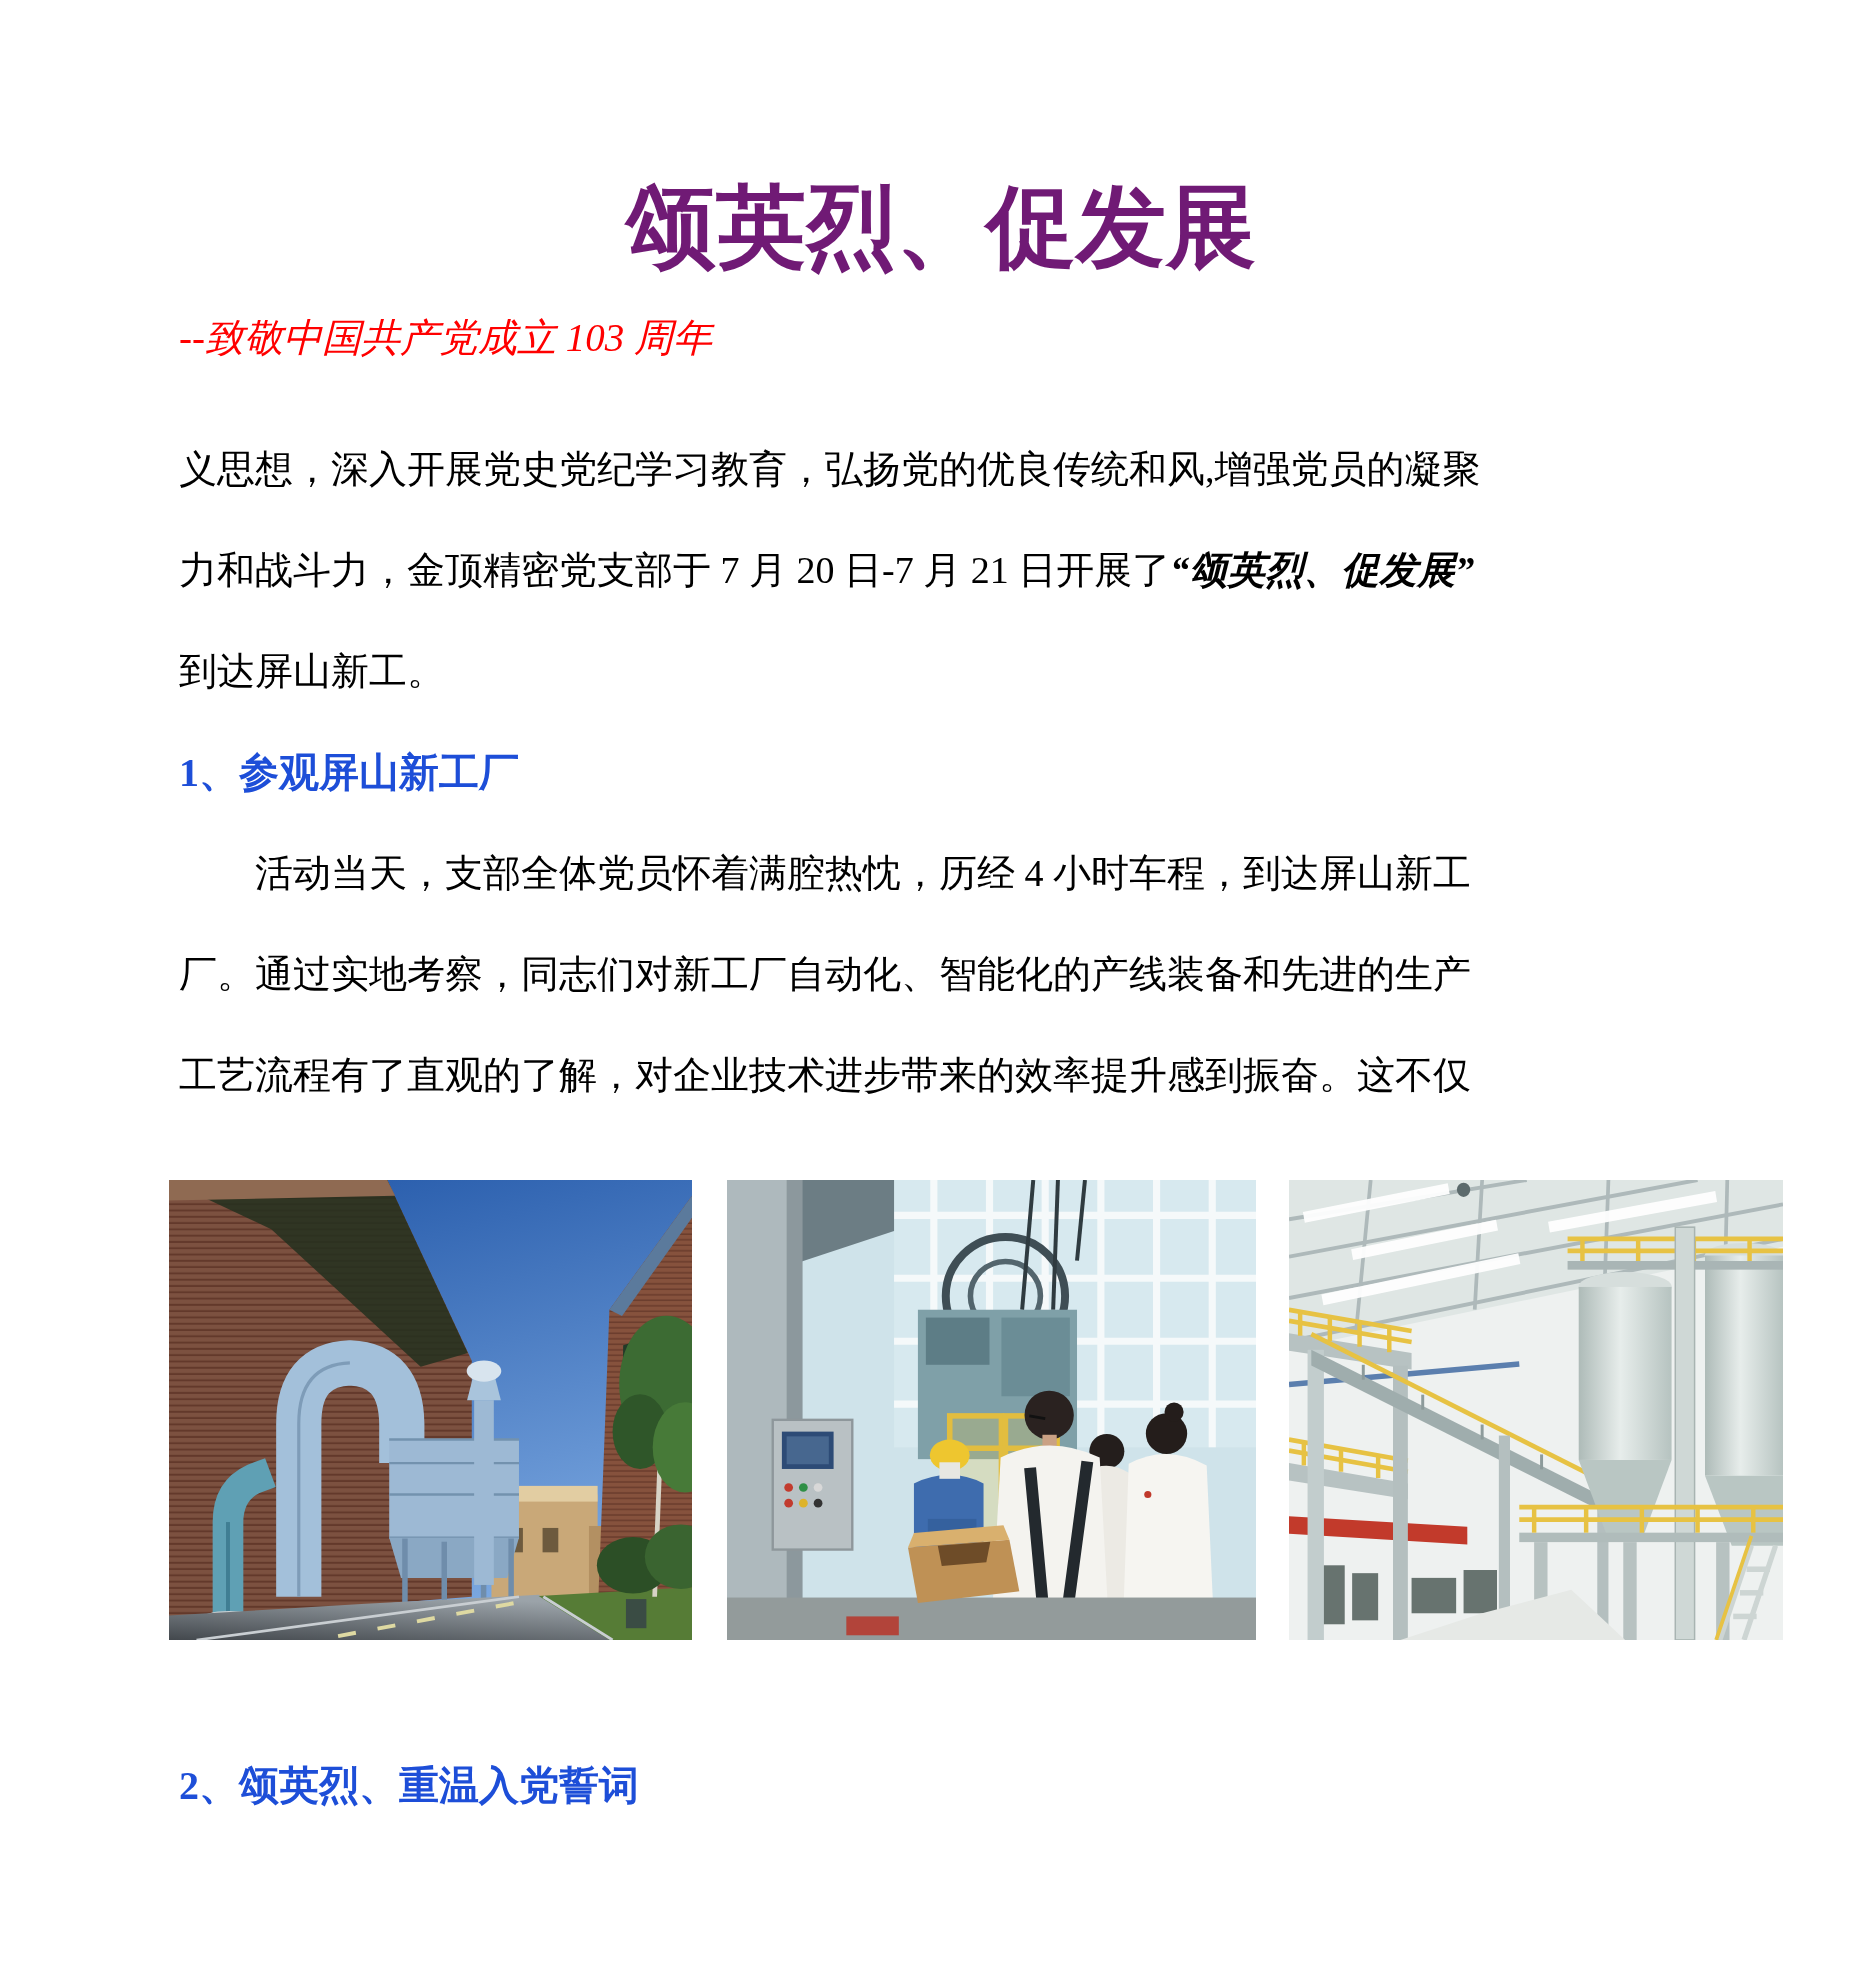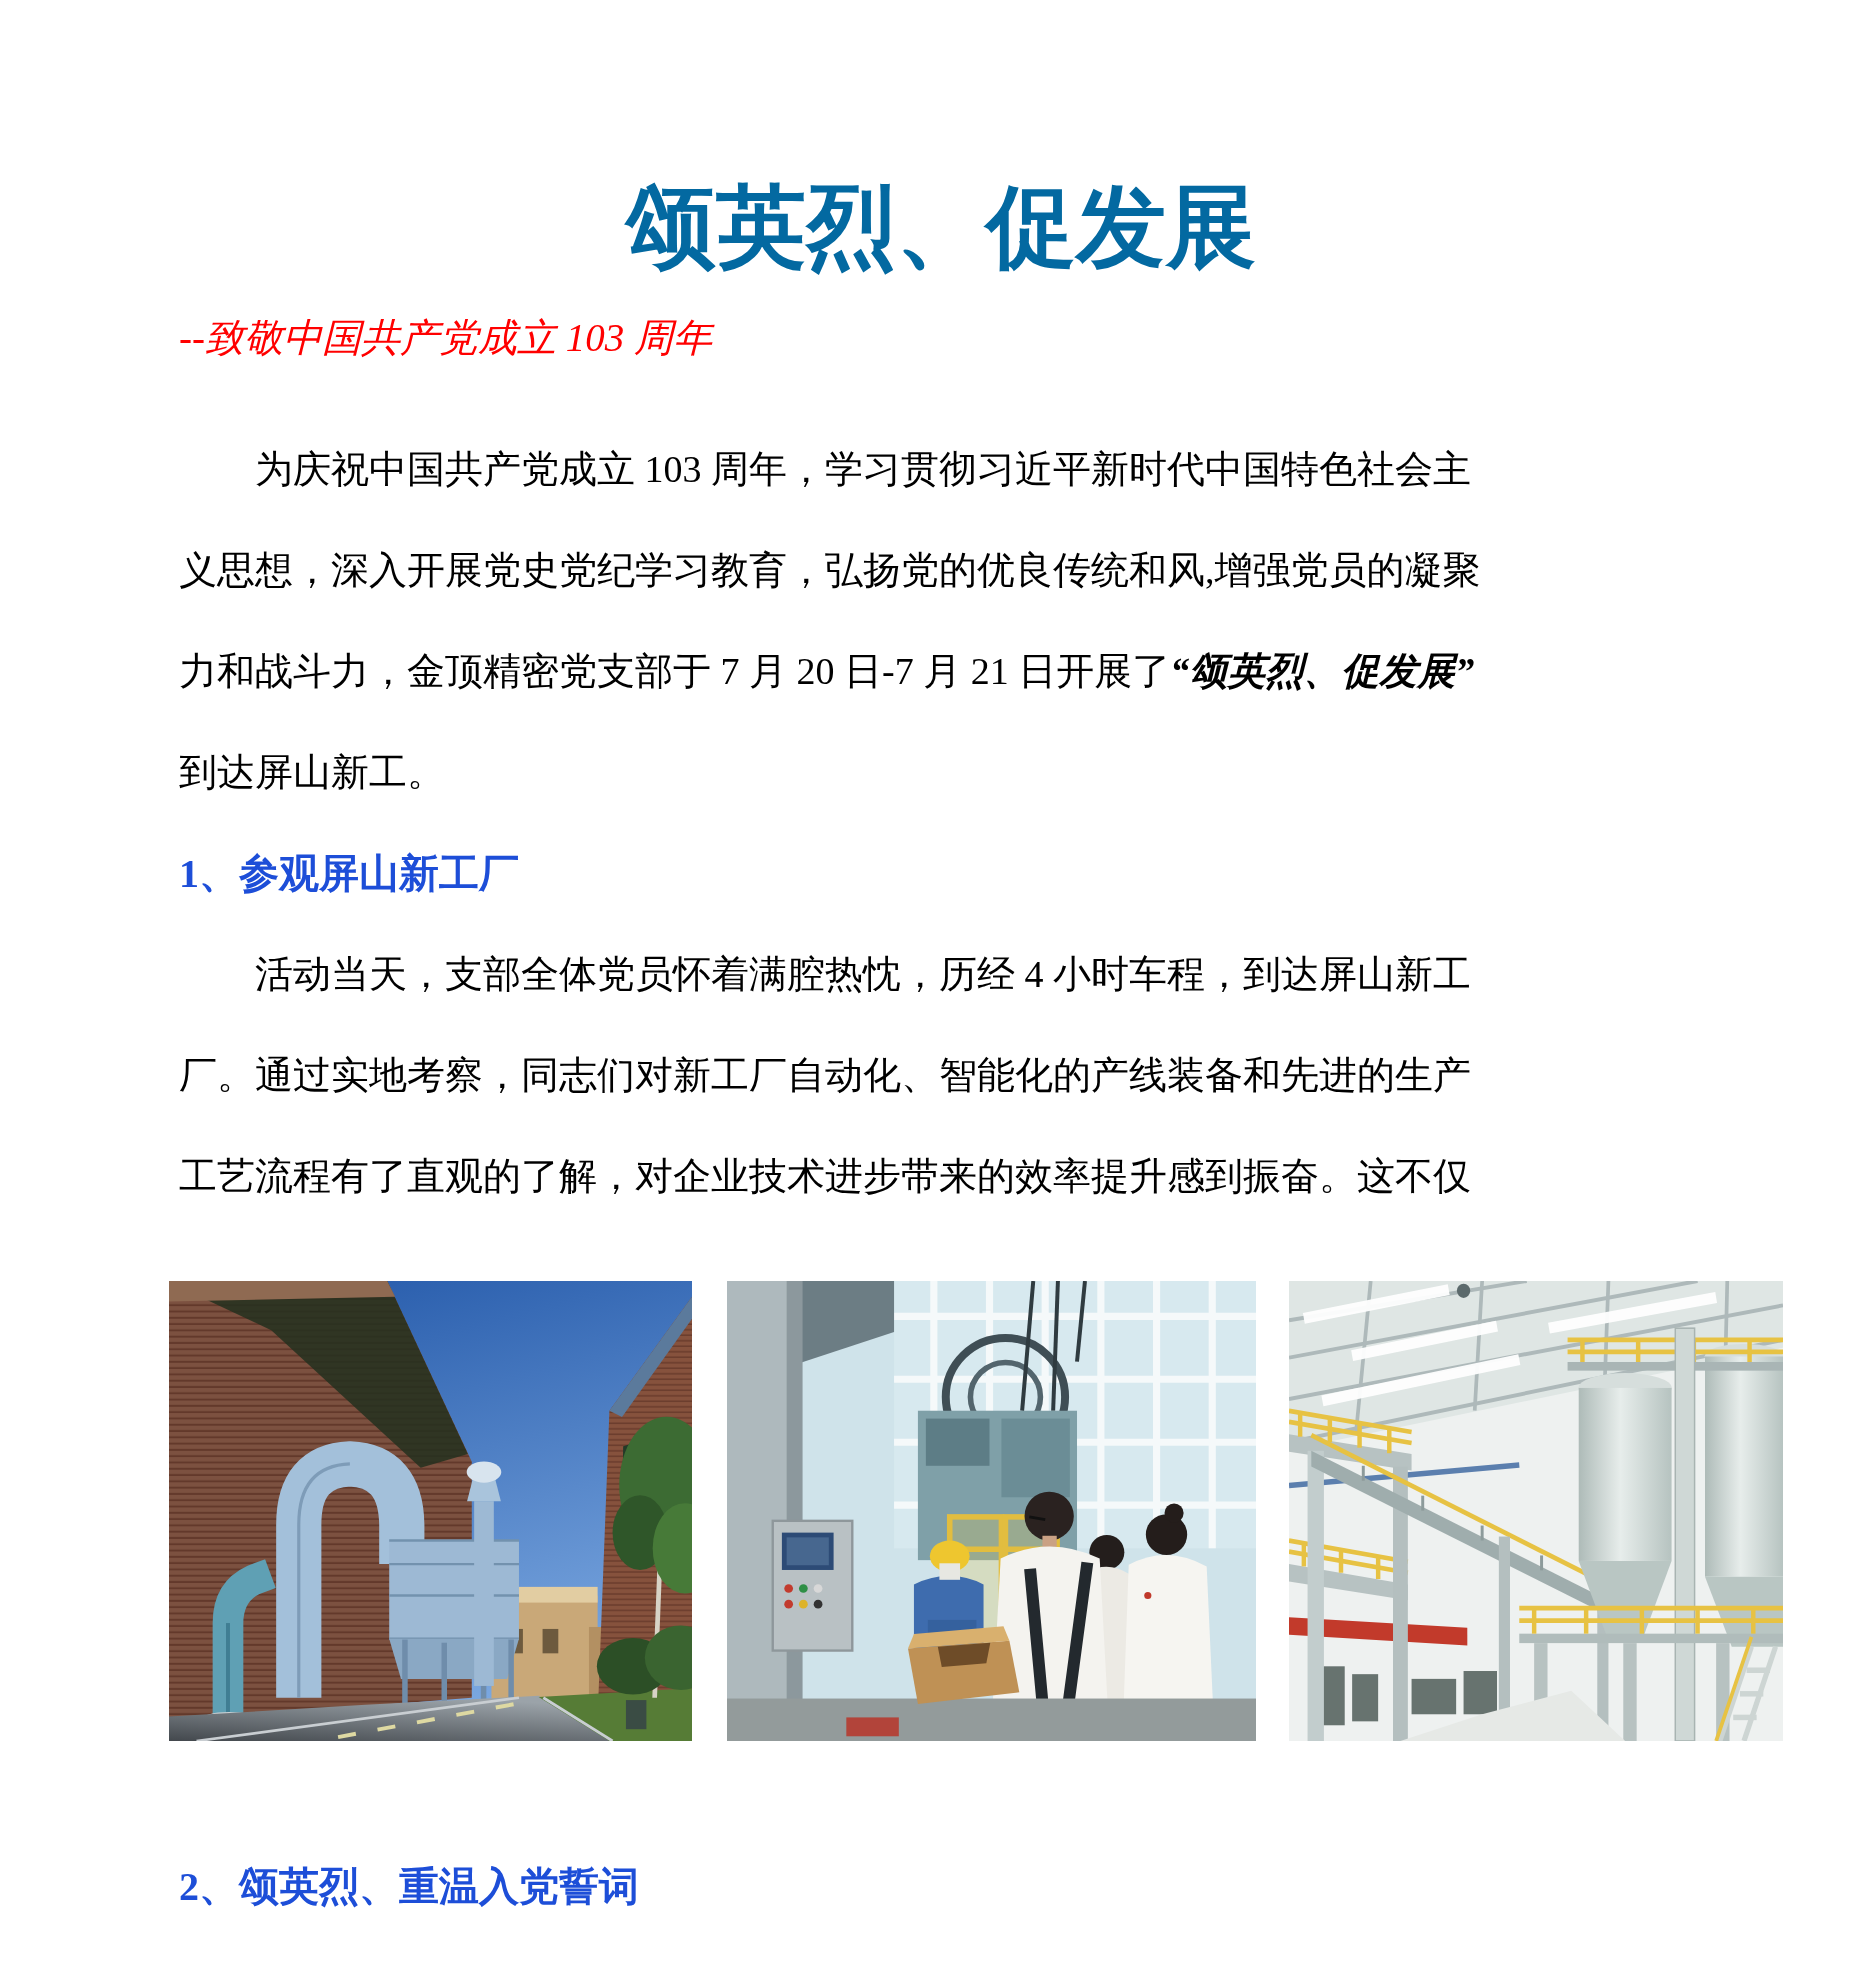--- a/index.html
+++ b/index.html
@@ -3,21 +3,21 @@
 <meta charset="utf-8">
 <style>
   html,body { margin:0; padding:0; background:#ffffff; }
   body {
     width:1872px; height:2647px; position:relative; overflow:hidden;
     font-family:"Liberation Serif","DejaVu Serif",serif; color:#000000;
   }
   .page { padding:0 169px 0 179px; }
   .doc-title {
     margin-top:169px; font-size:90px; line-height:118px; font-weight:bold;
-    color:#0369a1; text-align:center; white-space:nowrap;
+    color:#701a75; text-align:center; white-space:nowrap;
   }
   .doc-subtitle {
     margin-top:21.6px; font-size:39px; line-height:57px;
     color:#FF0000; white-space:nowrap; font-style:italic;
   }
   .bodyline { font-size:38px; line-height:101px; white-space:nowrap; }
   .bodyline.first { padding-left:76px; }
   .para.after-sub { margin-top:53px; }
   .heading {
     font-size:40px; line-height:101px; font-weight:bold; color:#1d4ed8; white-space:nowrap;
@@ -34,21 +34,20 @@
 </head>
 <body>
 
 <div class="page">
 
   <div class="doc-title">颂英烈、促发展</div>
 
   <div class="doc-subtitle">--致敬中国共产党成立 103 周年</div>
 
   <div class="para after-sub">
-    <div class="bodyline first">为庆祝中国共产党成立 103 周年，学习贯彻习近平新时代中国特色社会主</div>
     <div class="bodyline">义思想，深入开展党史党纪学习教育，弘扬党的优良传统和风,增强党员的凝聚</div>
     <div class="bodyline"><span>力和战斗力，金顶精密党支部于 7 月 20 日-7 月 21 日开展了</span><span class="boldseg">“颂英烈、促发展”</span></div>
     <div class="bodyline">到达屏山新工。</div>
   </div>
 
   <div class="heading">1、参观屏山新工厂</div>
 
   <div class="para">
     <div class="bodyline first">活动当天，支部全体党员怀着满腔热忱，历经 4 小时车程，到达屏山新工</div>
     <div class="bodyline">厂。通过实地考察，同志们对新工厂自动化、智能化的产线装备和先进的生产</div>

